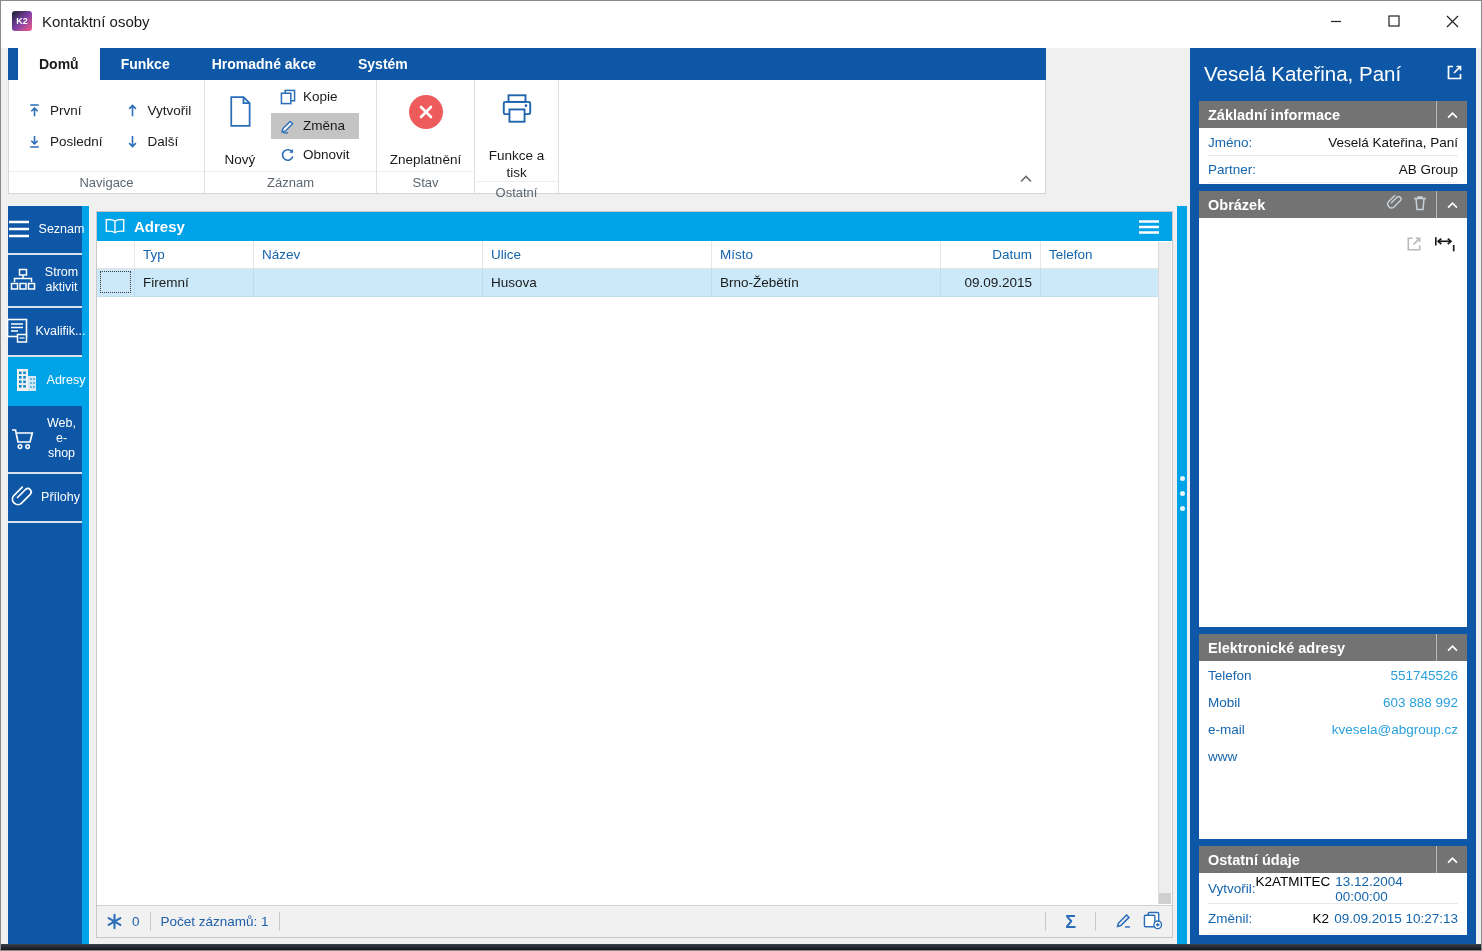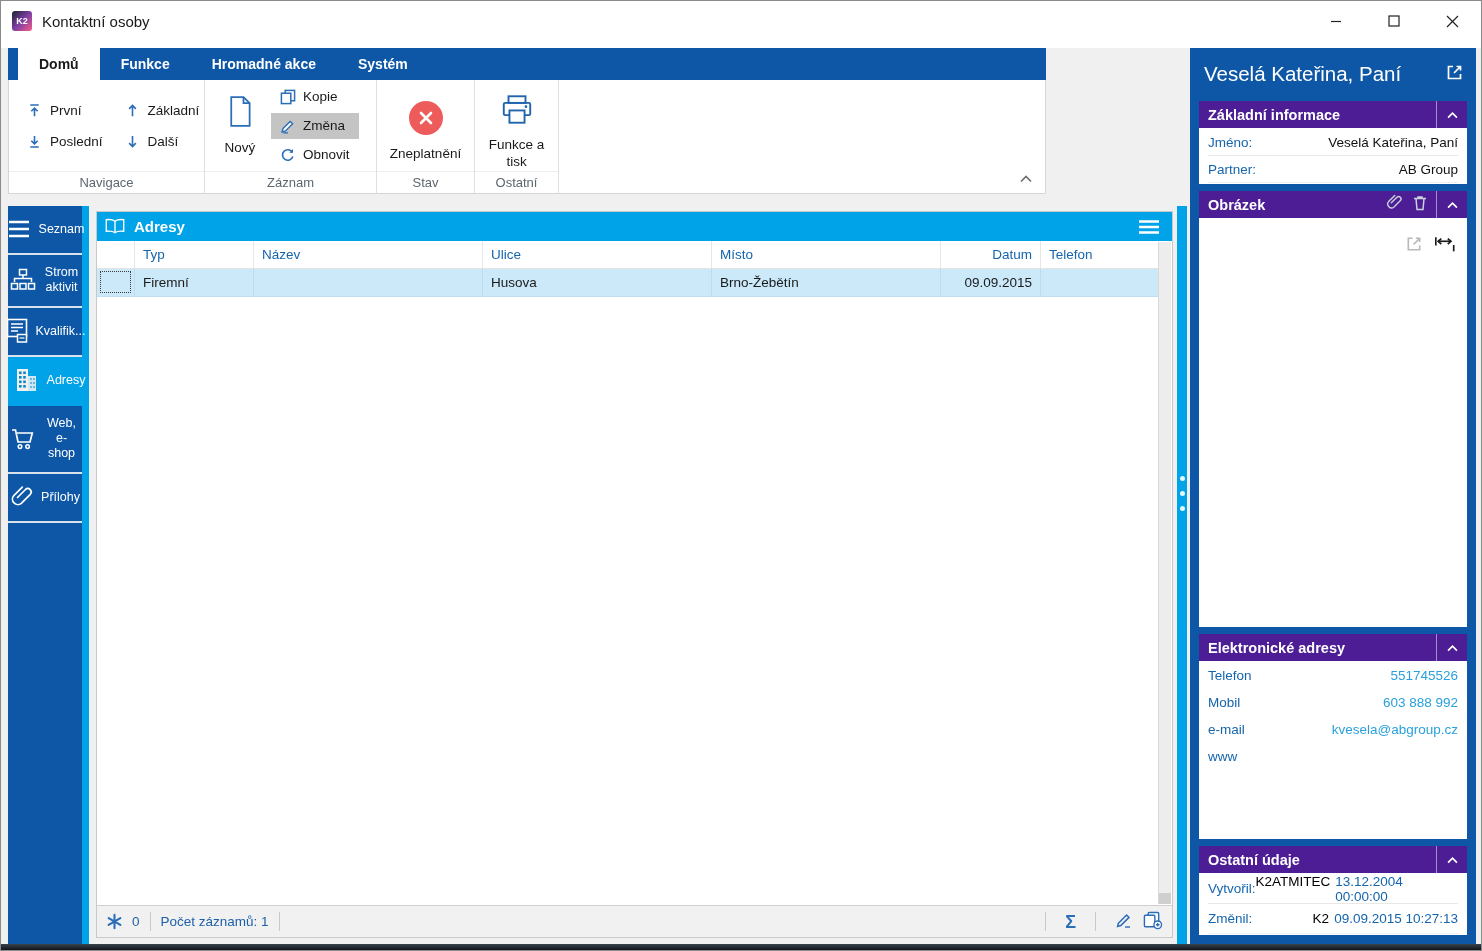--- a/index.html
+++ b/index.html
@@ -28,21 +28,21 @@
   .rgroup { display:flex; flex-direction:column; border-right:1px solid #e0e0e0; }
   .rgroup.filler { flex:1; border-right:none; position:relative; }
   .rgroup-content { flex:1; display:flex; align-items:center; }
   .rgroup-label { height:22px; line-height:21px; text-align:center; font-size:13px; color:#5d6770;
     border-top:1px solid #efefef; }
   .navgrid { display:grid; grid-auto-flow:column; grid-template-rows:26px 26px; row-gap:5px;
     column-gap:14px; padding:0 14px; }
   .navbtn { display:flex; align-items:center; gap:8px; font-size:13.5px; color:#1a1a1a; padding:0 4px; }
   .zaznam { display:flex; align-items:stretch; padding:0 4px; }
   .bigbtn { width:62px; display:flex; flex-direction:column; align-items:center; justify-content:flex-start;
-    padding-top:9px; gap:8px; font-size:13.5px; color:#1a1a1a; text-align:center; line-height:17px; }
+    padding-top:9px; gap:20px; font-size:13.5px; color:#1a1a1a; text-align:center; line-height:17px; }
   .bigbtn .bicon { height:38px; display:flex; align-items:center; }
   .smallstack { display:flex; flex-direction:column; justify-content:center; gap:3px; padding-right:6px; }
   .smallbtn { height:26px; display:flex; align-items:center; gap:7px; padding:0 9px; font-size:13.5px; color:#1a1a1a; }
   .smallbtn.hl { background:#c4c4c4; }
   .redcircle { width:34px; height:34px; border-radius:50%; background:#ee5b5b;
     display:flex; align-items:center; justify-content:center; }
   .ribbon-collapse { position:absolute; right:12px; bottom:6px; }
 
   
   .sidebar { position:absolute; left:7px; top:205px; width:81px; height:738px; background:#0d57a6; }
@@ -87,21 +87,21 @@
   .splitter .dots { position:absolute; top:270px; left:0; width:100%;
     display:flex; flex-direction:column; align-items:center; gap:10px; }
   .splitter .dot { width:5px; height:5px; border-radius:50%; background:rgba(255,255,255,.9); }
 
   
   .detail { position:absolute; left:1189px; top:47px; width:286px; height:896px; background:#0d57a6;
     padding:7px 9px 9px 9px; display:flex; flex-direction:column; gap:7px; }
   .detail-titlerow { display:flex; align-items:center; padding:7px 3px 8px 5px; }
   .detail-title { flex:1; color:#fff; font-size:20.5px; }
   .section { display:flex; flex-direction:column; min-height:0; }
-  .sec-header { height:27px; background:#4c1d95; display:flex; align-items:center; padding-left:9px; }
+  .sec-header { height:27px; background:#737373; display:flex; align-items:center; padding-left:9px; }
   .sec-title { color:#fff; font-weight:700; font-size:14.5px; flex:1; }
   .sec-tools { display:flex; align-items:center; gap:10px; padding-right:9px; }
   .sec-chevron { width:31px; align-self:stretch; display:flex; align-items:center; justify-content:center;
     border-left:1px solid rgba(255,255,255,.5); }
   .sec-body { background:#fff; padding:1px 9px; }
   .frow { display:flex; justify-content:space-between; align-items:center; height:27px;
     border-bottom:1px solid #e8e8e8; font-size:13.5px; }
   .frow:last-child { border-bottom:1px solid #eeeeee; }
   .flabel { color:#1565ad; }
   .fvalue { color:#111; }
@@ -165,21 +165,21 @@
             <div class="navbtn">
               <svg width="15" height="15" viewBox="0 0 16 16">
                   <path d="M3.5 13.8h9M8 2v8.6M4.6 7.2L8 10.6l3.4-3.4" stroke="#2a6db8" stroke-width="1.7" fill="none"></path>
                 </svg>
               <span>Poslední</span>
             </div>
             <div class="navbtn">
               <svg width="15" height="15" viewBox="0 0 16 16">
                   <path d="M8 14V2.6M4.4 6.2L8 2.6l3.6 3.6" stroke="#2a6db8" stroke-width="1.7" fill="none"></path>
                 </svg>
-              <span>Základní</span>
+              <span>Vytvořil</span>
             </div>
             <div class="navbtn">
               <svg width="15" height="15" viewBox="0 0 16 16">
                   <path d="M8 2v11.4M4.4 9.8L8 13.4l3.6-3.6" stroke="#2a6db8" stroke-width="1.7" fill="none"></path>
                 </svg>
               <span>Další</span>
             </div>
           </div>
         </div>
         <div class="rgroup-label">Navigace</div>

